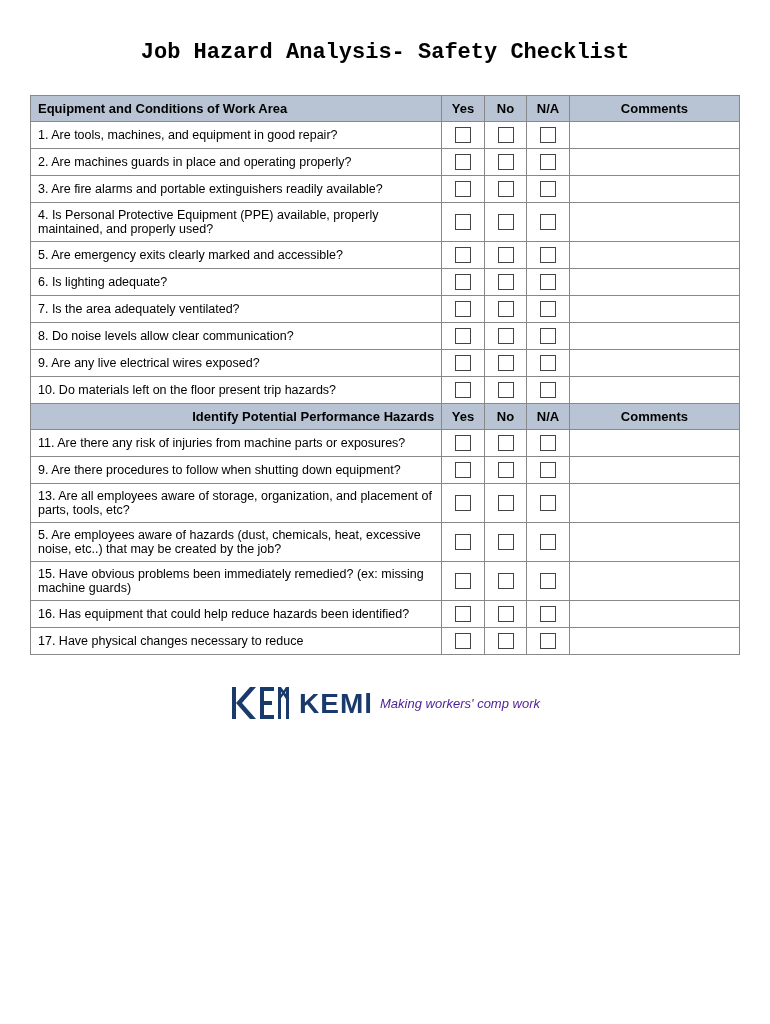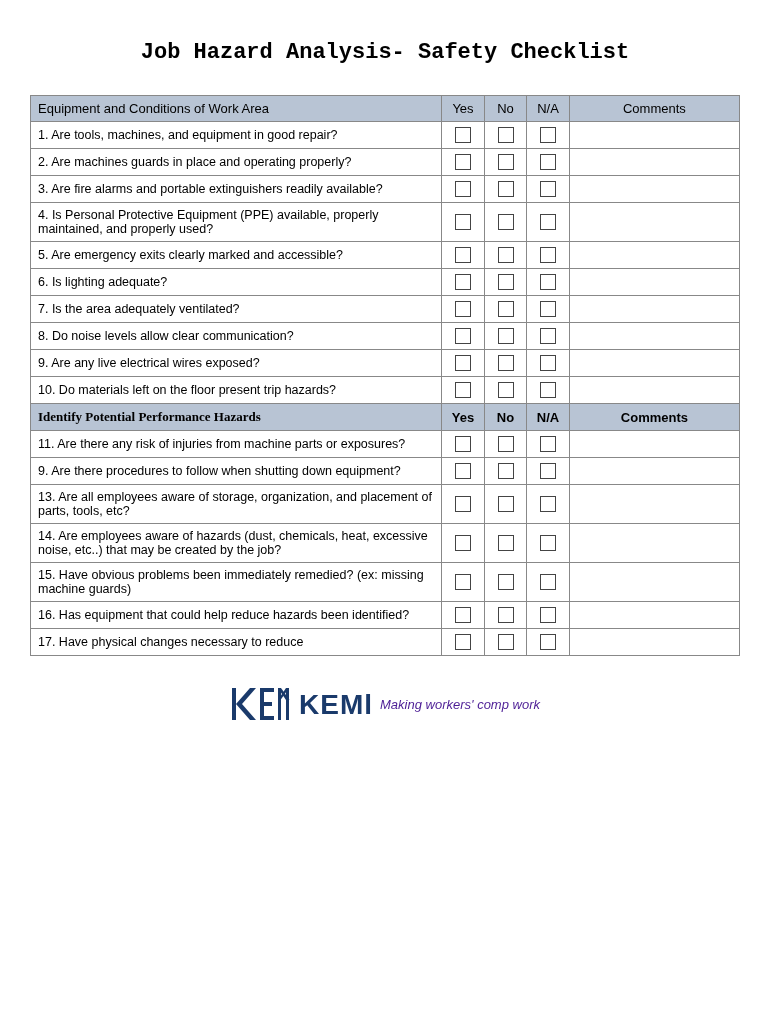--- a/index.html
+++ b/index.html
@@ -27,36 +27,35 @@
       border-collapse: collapse;
       border: 1.5px solid #555;
     }
     .checklist-table th, .checklist-table td {
       border: 1px solid #888;
       padding: 5px 7px;
       vertical-align: middle;
     }
     .header-row th {
       background-color: #b8c4d4;
-      font-weight: normal;
+      font-weight: bold;
       text-align: center;
       font-size: 13px;
     }
     .header-row th:first-child {
       text-align: left;
     }
     .section-header td {
       background-color: #b8c4d4;
       font-weight: bold;
       font-size: 13px;
       text-align: center;
     }
     .section-header td:first-child {
-      text-align: left;
-      font-family: Liberation Serif, serif;
+      text-align: right;
     }
     .col-question {
       width: 58%;
     }
     .col-yes, .col-no, .col-na {
       width: 6%;
       text-align: center;
     }
     .col-comments {
       width: 24%;
@@ -206,21 +205,21 @@
         <td class="col-comments"></td>
       </tr>
       <tr class="data-row">
         <td class="col-question">13. Are all employees aware of storage, organization, and placement of parts, tools, etc?</td>
         <td class="col-yes"><span class="checkbox"></span></td>
         <td class="col-no"><span class="checkbox"></span></td>
         <td class="col-na"><span class="checkbox"></span></td>
         <td class="col-comments"></td>
       </tr>
       <tr class="data-row">
-        <td class="col-question">14. Are employees aware of hazards (dust, chemicals, heat, excessive noise, etc..) that may be created by the job?</td>
+        <td class="col-question">5. Are employees aware of hazards (dust, chemicals, heat, excessive noise, etc..) that may be created by the job?</td>
         <td class="col-yes"><span class="checkbox"></span></td>
         <td class="col-no"><span class="checkbox"></span></td>
         <td class="col-na"><span class="checkbox"></span></td>
         <td class="col-comments"></td>
       </tr>
       <tr class="data-row">
         <td class="col-question">15. Have obvious problems been immediately remedied? (ex: missing machine guards)</td>
         <td class="col-yes"><span class="checkbox"></span></td>
         <td class="col-no"><span class="checkbox"></span></td>
         <td class="col-na"><span class="checkbox"></span></td>

